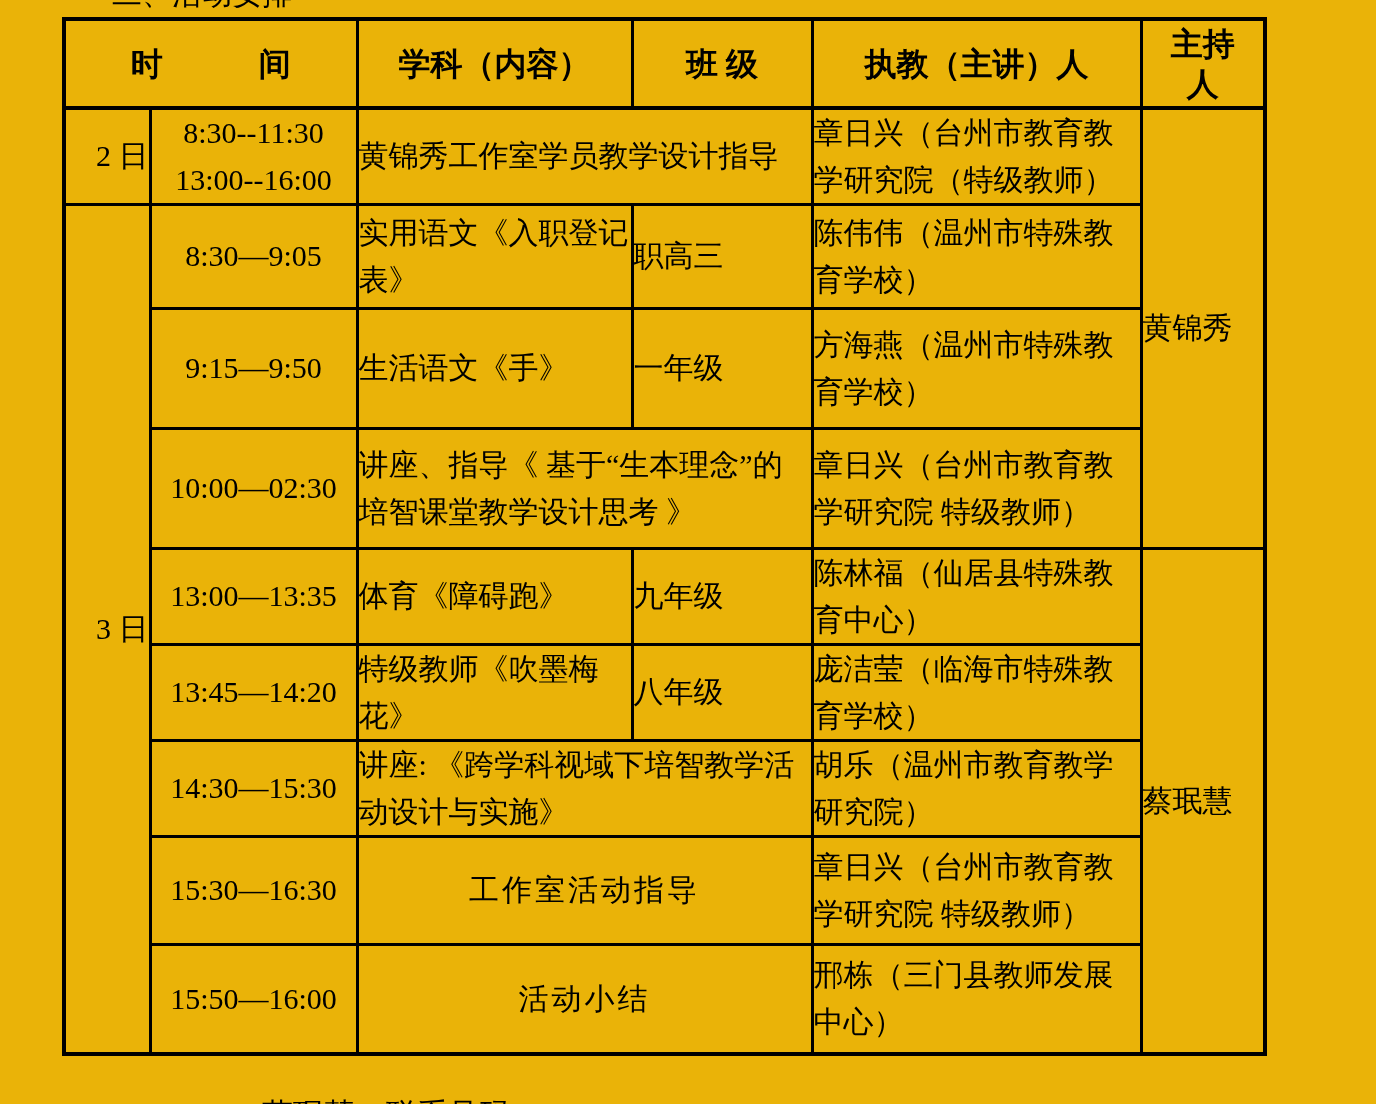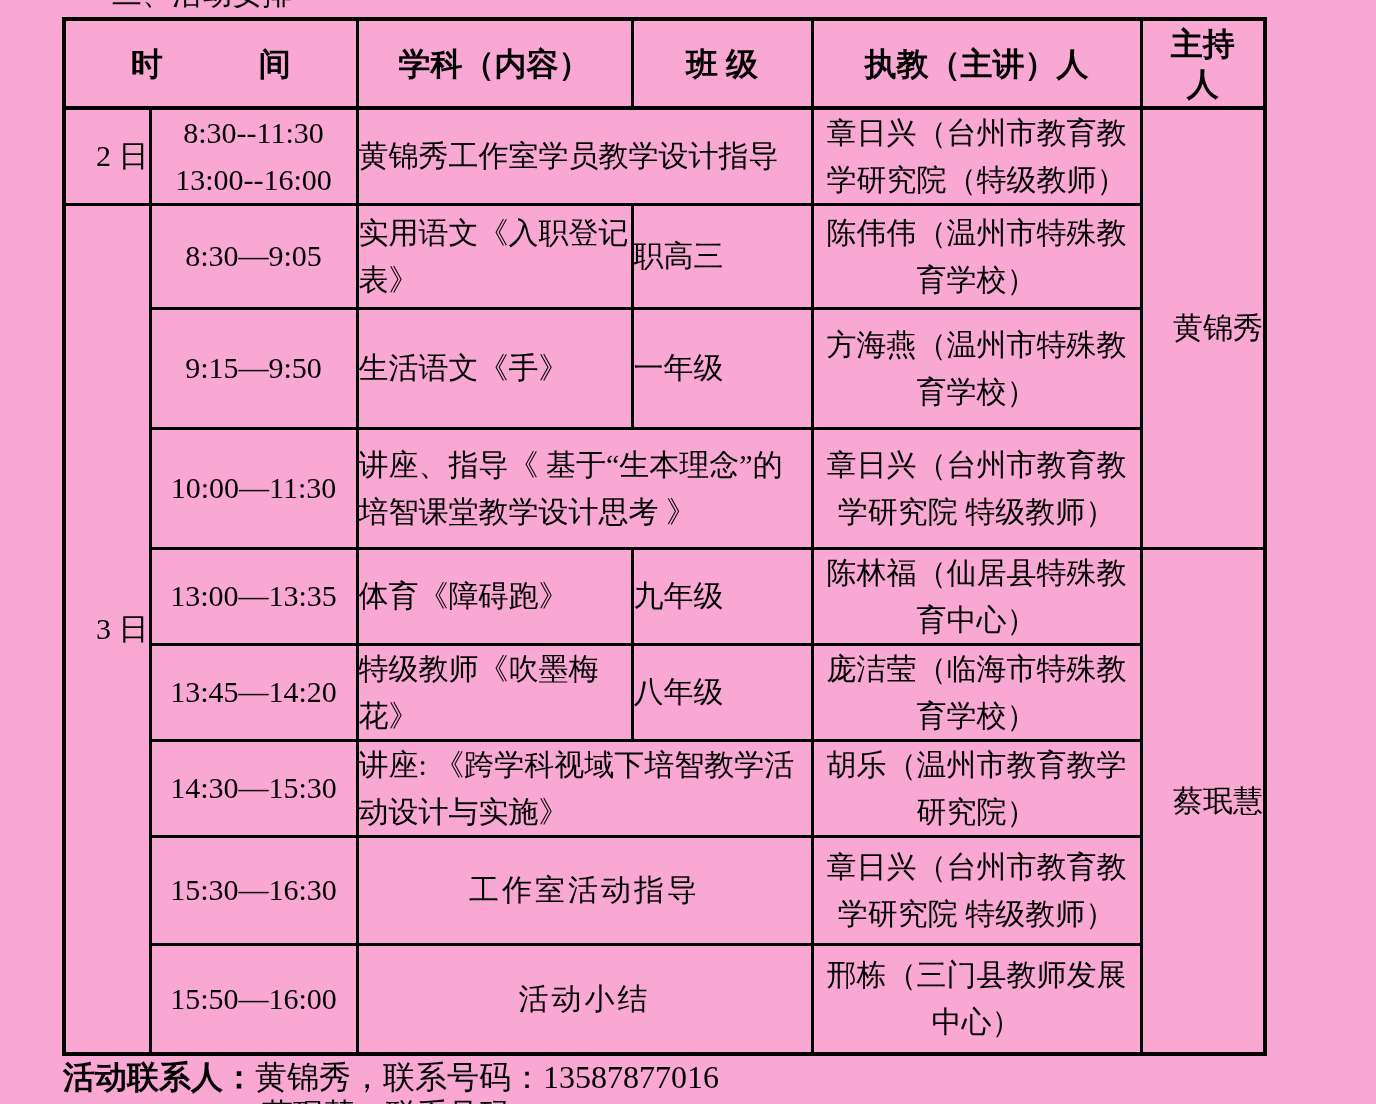--- a/index.html
+++ b/index.html
@@ -1,19 +1,19 @@
 <!DOCTYPE html>
 <html><head>
 <meta charset="utf-8">
 <style>
   html,body{margin:0;padding:0;background:#fff;}
   .page{
     position:relative;
     width:1376px;height:1104px;
-    background:#f9a8d4;
+    background:#eab308;
     overflow:hidden;
     font-family:"Liberation Serif","DejaVu Serif",serif;
     color:#000;
   }
   table.sched{
     position:absolute;left:62px;top:17px;
     border-collapse:collapse;
     table-layout:fixed;
     width:1201px;
     border:4px solid #000;
@@ -31,22 +31,22 @@
     font-weight:bold;
     text-align:center;
     border-bottom:4px solid #000;
     line-height:1.25;
   }
   .ws-pre{white-space:pre-line;}
   .c-day{text-align:right;}
   .c-day.bold{font-weight:normal;}
   .c-time{text-align:center;margin-left:24px;}
   .c-left{text-align:left;padding-left:14px;padding-right:4px;}
-  .c-teacher{text-align:center;padding-left:12px;padding-right:2px;}
-  .c-host{text-align:right;}
+  .c-teacher{text-align:left;padding-left:12px;padding-right:2px;}
+  .c-host{text-align:left;}
   .c-center{text-align:center;}
   .kai{letter-spacing:3px;font-size:29px;}
   .footer-line{
     position:absolute;left:63px;top:1056px;
     font-size:32px;white-space:nowrap;
   }
   .footer-line .lbl{font-weight:bold;}
   .clip-top{
     position:absolute;left:112px;top:0;height:10px;width:420px;
     overflow:hidden;
@@ -105,21 +105,21 @@
     </tr>
 
     <tr style="height:120px">
       <td class="c-time">9:15—9:50</td>
       <td class="c-left">生活语文《手》</td>
       <td class="c-left">一年级</td>
       <td class="c-teacher">方海燕（温州市特殊教育学校）</td>
     </tr>
 
     <tr style="height:120px">
-      <td class="c-time">10:00—11:30</td>
+      <td class="c-time">10:00—02:30</td>
       <td colspan="2" class="c-left">讲座、指导《 基于“生本理念”的培智课堂教学设计思考 》</td>
       <td class="c-teacher">章日兴（台州市教育教学研究院 特级教师）</td>
     </tr>
 
     <tr style="height:88px">
       <td class="c-time">13:00—13:35</td>
       <td class="c-left">体育《障碍跑》</td>
       <td class="c-left">九年级</td>
       <td class="c-teacher">陈林福（仙居县特殊教育中心）</td>
       <td rowspan="5" class="c-host">蔡珉慧</td>
@@ -145,21 +145,18 @@
     </tr>
 
     <tr style="height:109px">
       <td class="c-time">15:50—16:00</td>
       <td colspan="2" class="c-center kai">活动小结</td>
       <td class="c-teacher">邢栋（三门县教师发展中心）</td>
     </tr>
   </tbody>
     </table>
 
-  <div class="footer-line">
-    <span class="lbl">活动联系人：</span><span>黄锦秀，联系号码：13587877016</span>
-  </div>
 
   <div class="clip-bottom">
     <span class="inner">蔡珉慧，联系号码：13587877016</span>
   </div>
 
 </div>
 
 </body></html>

